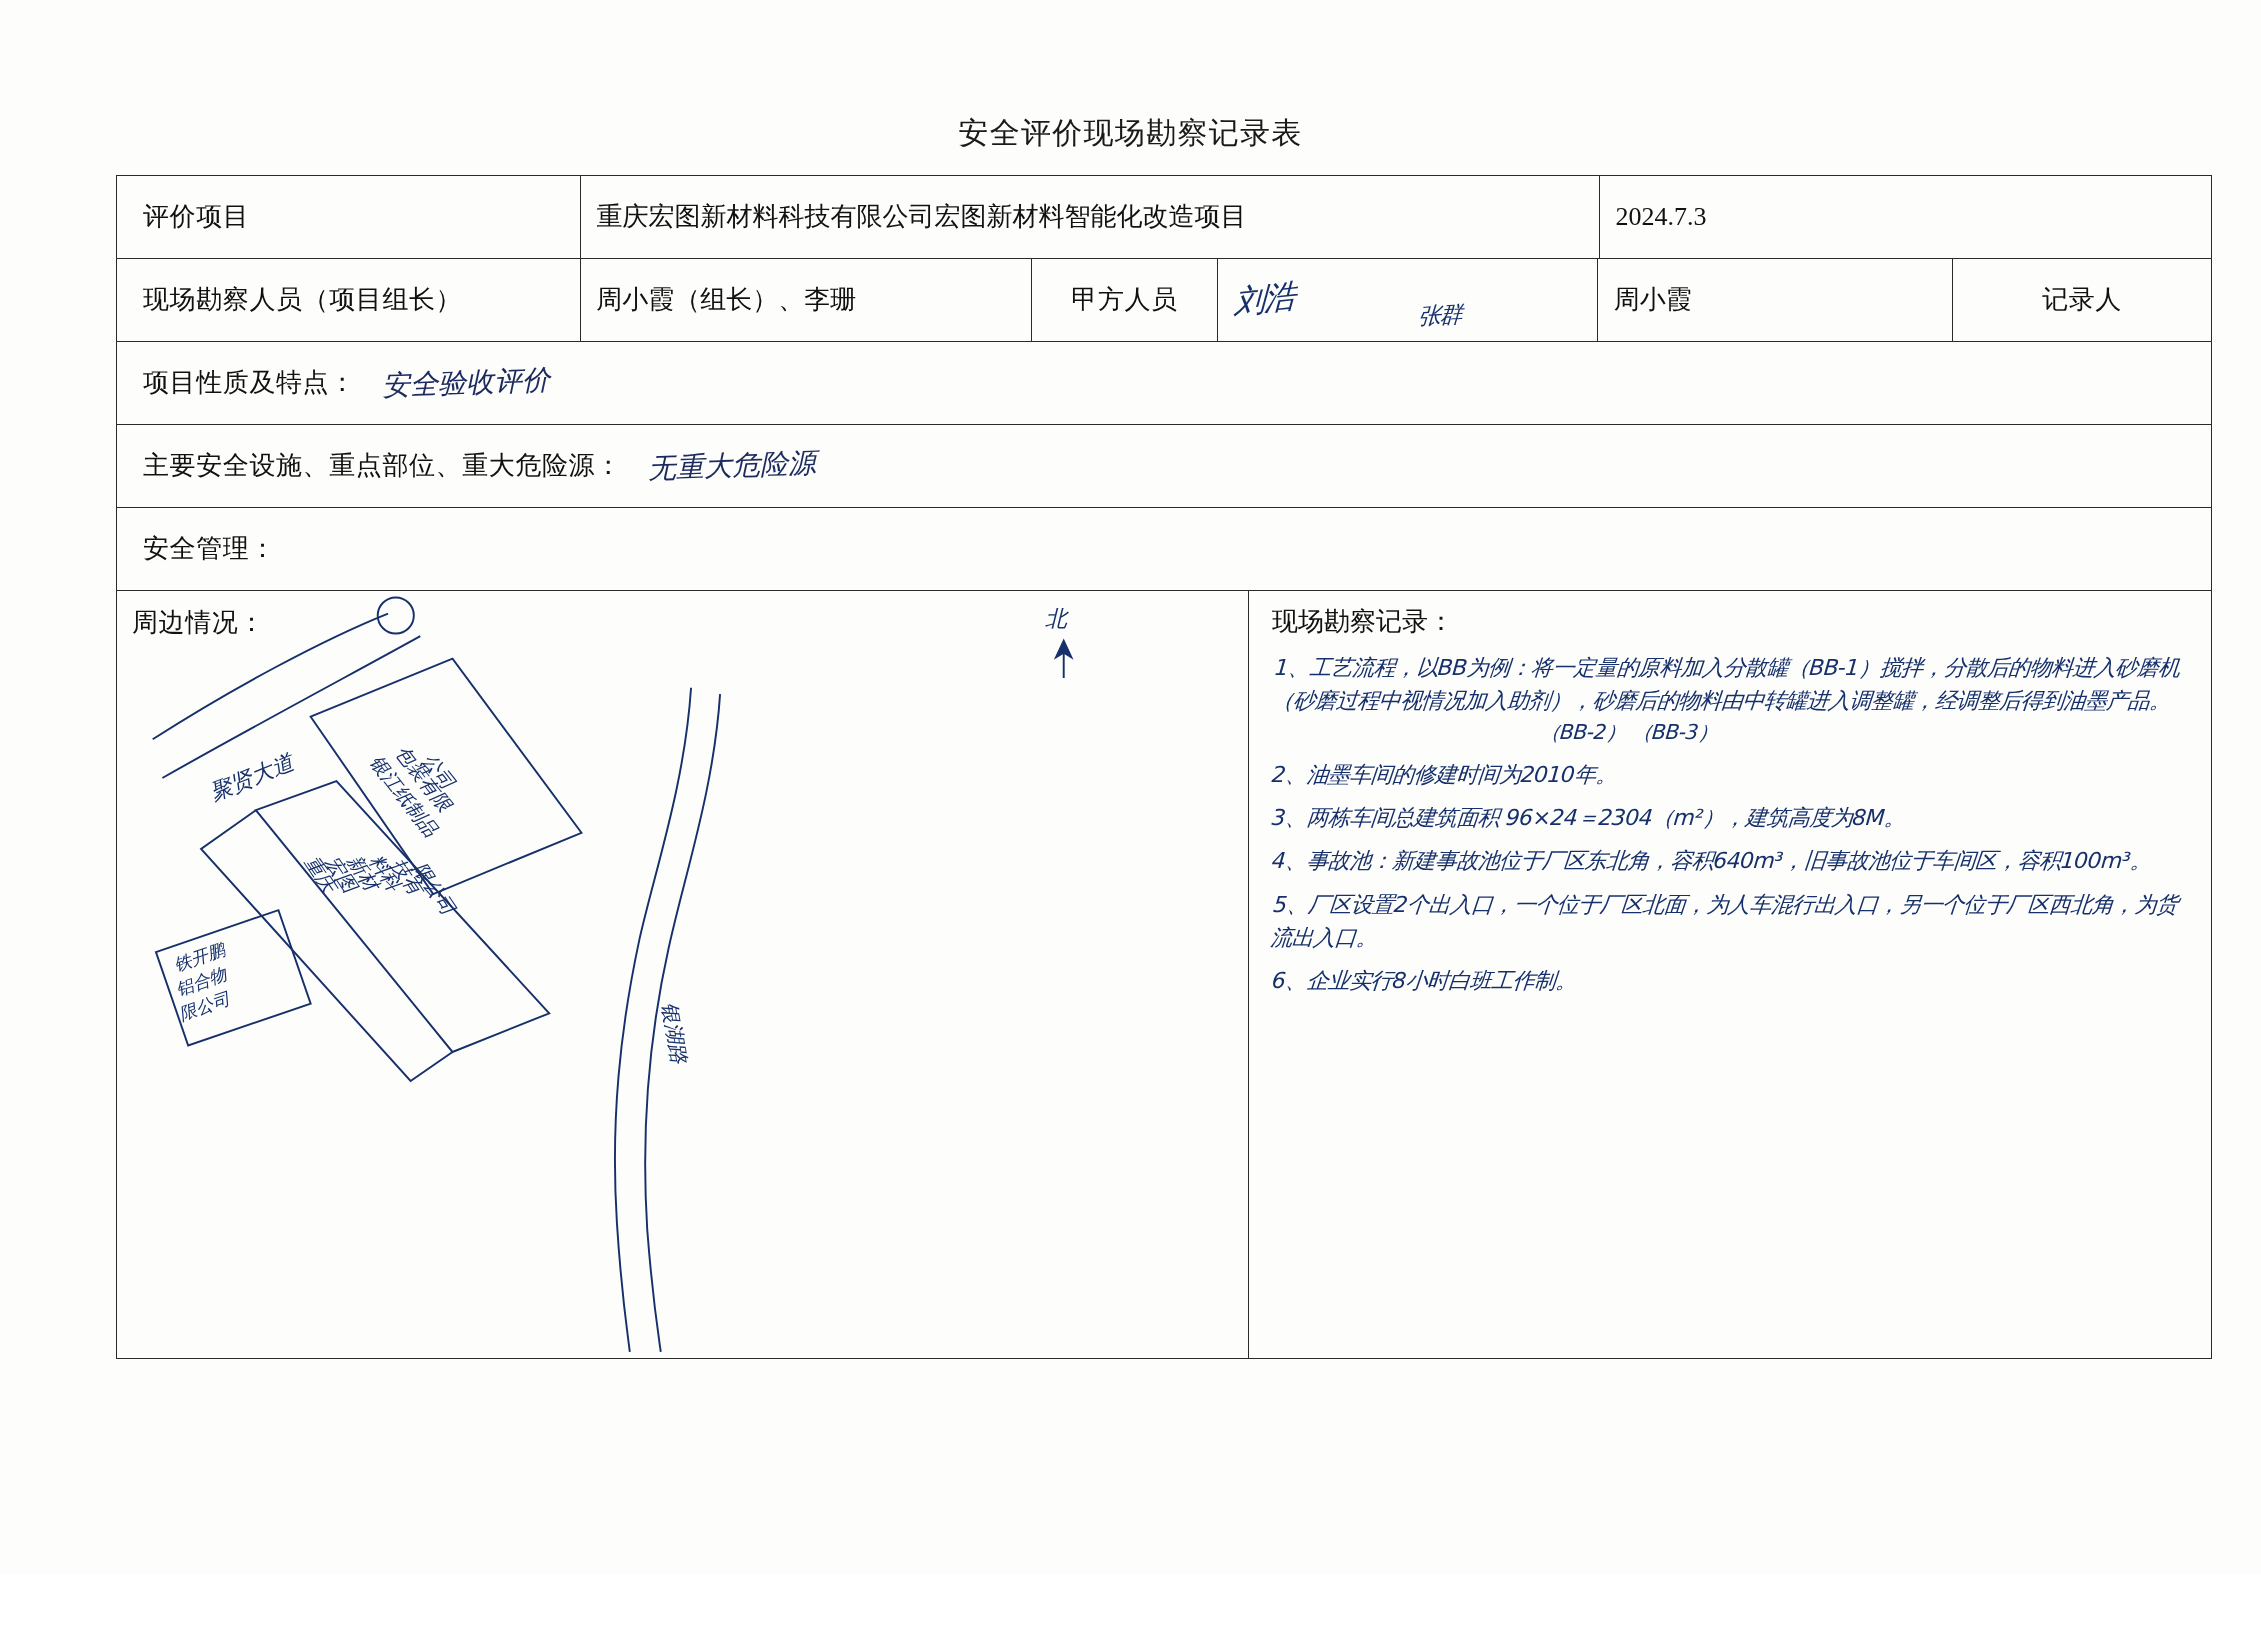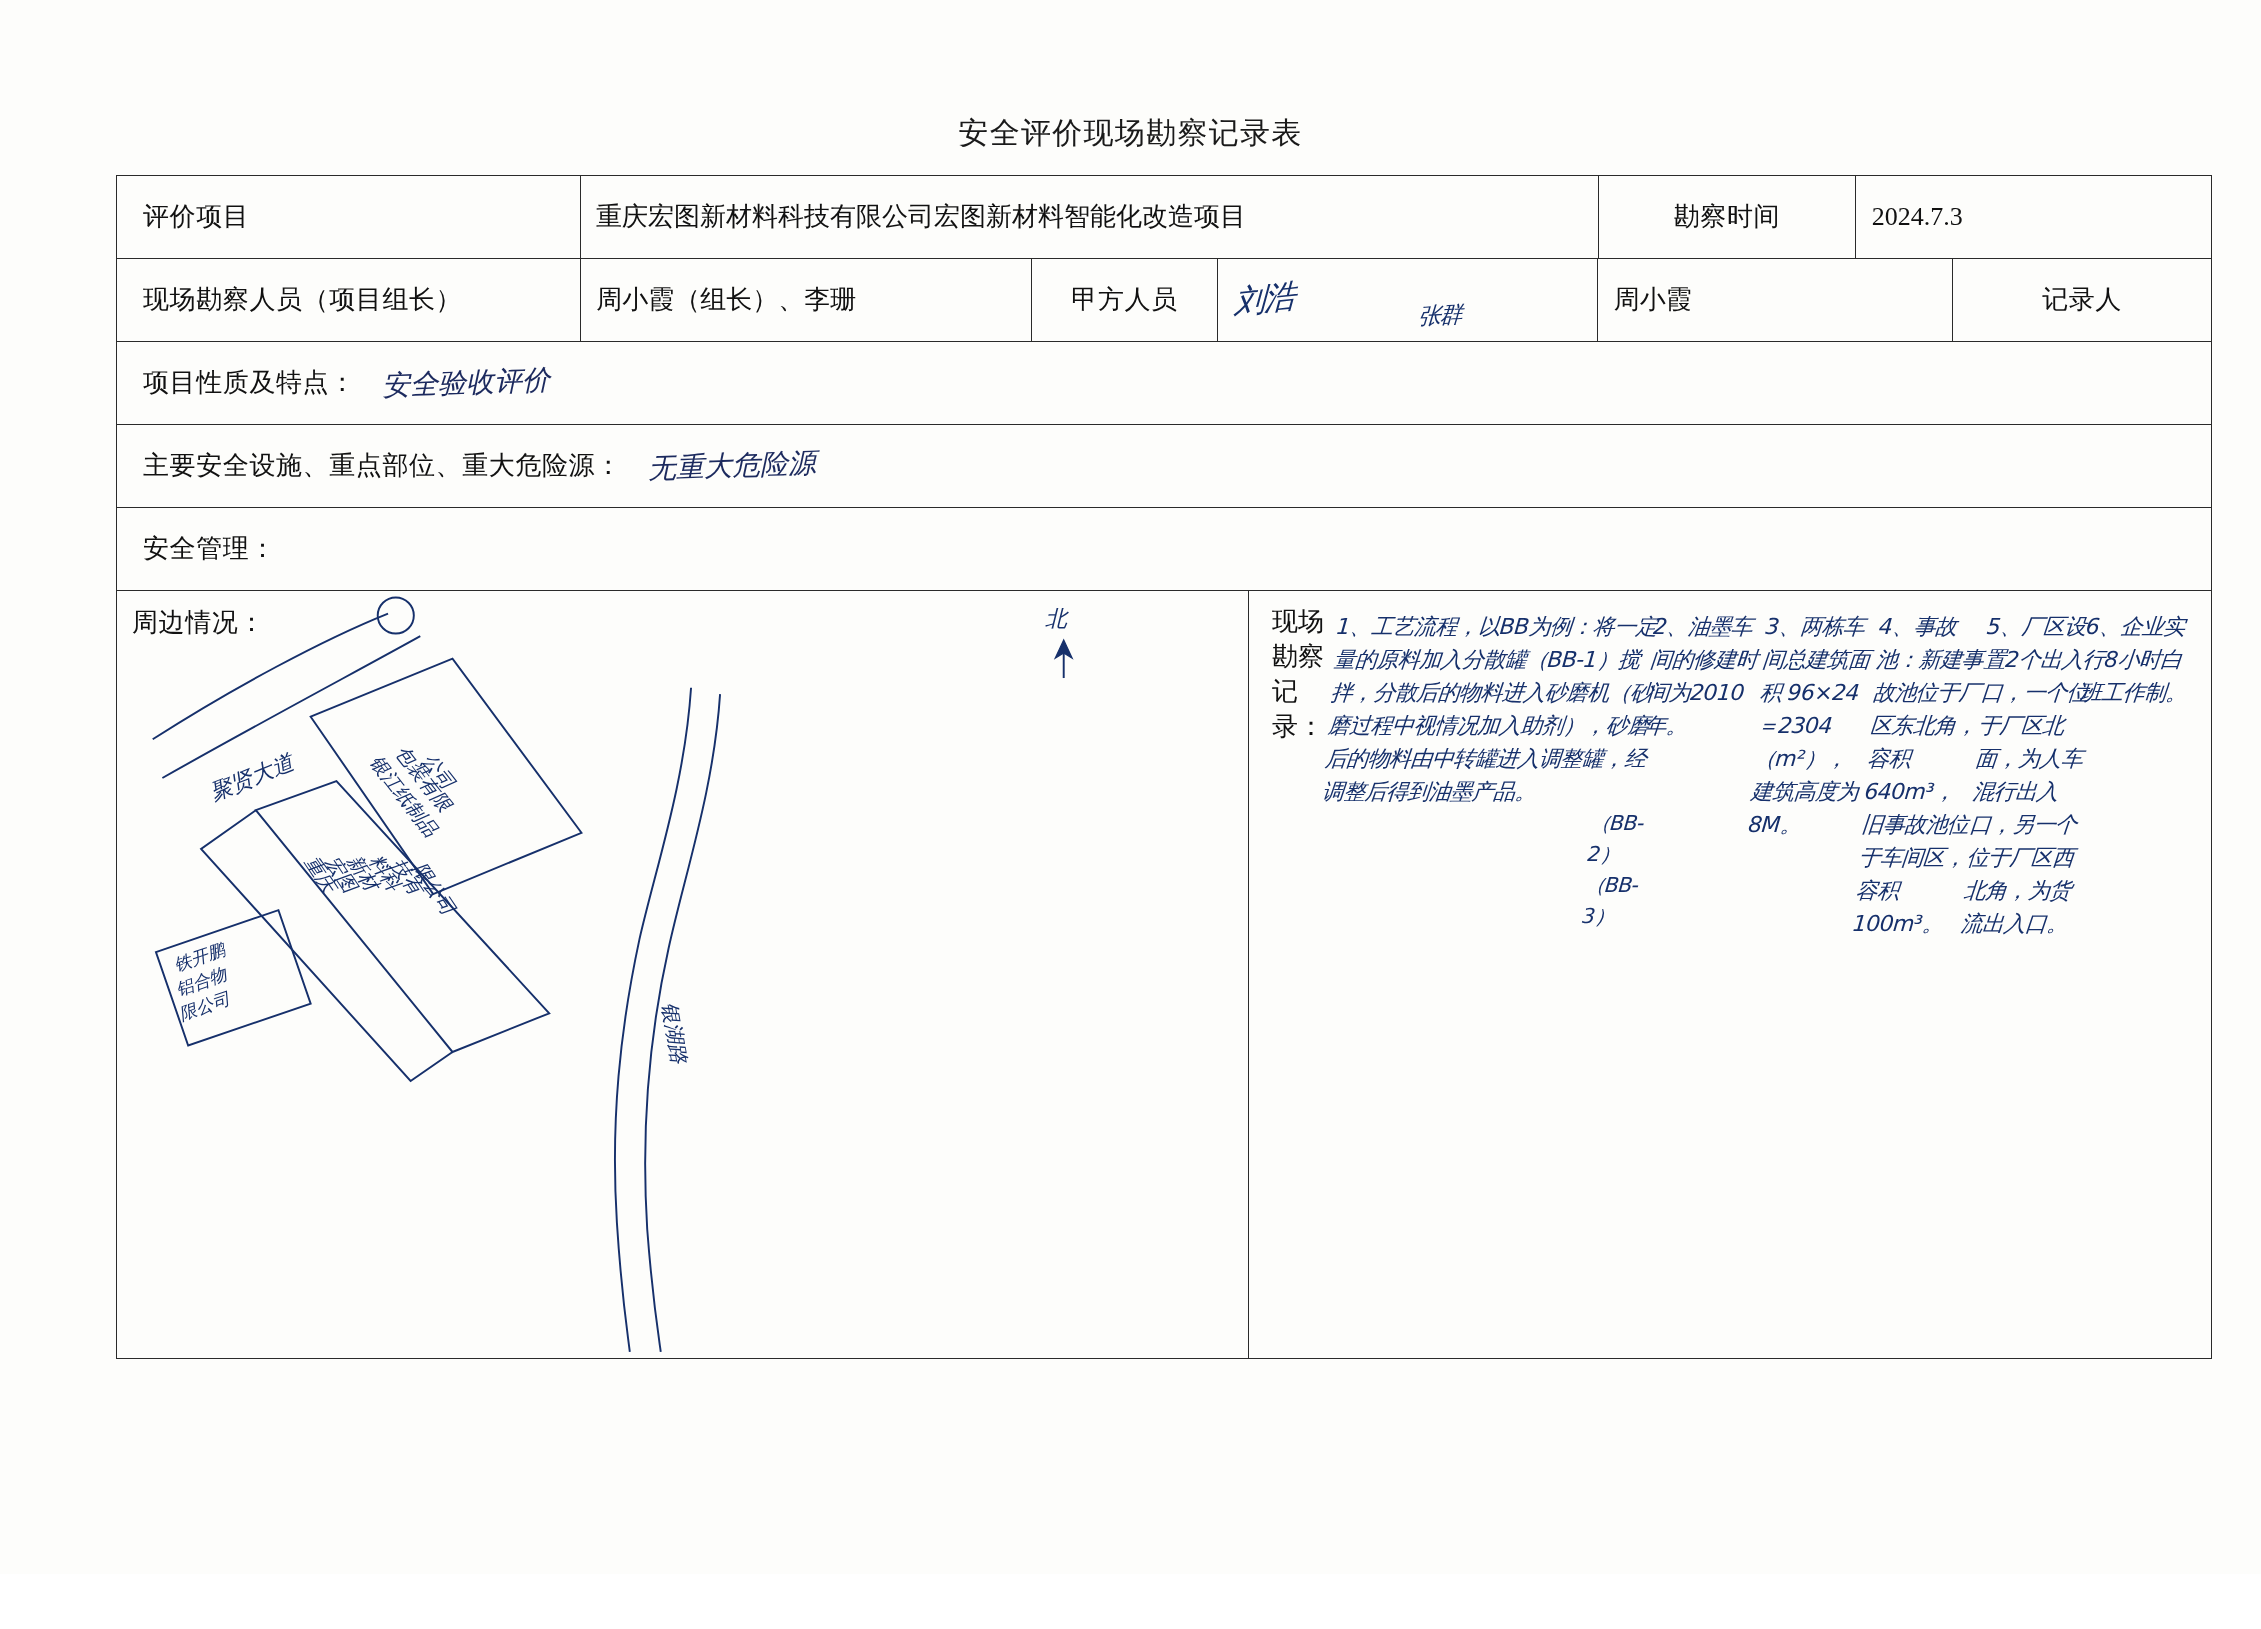--- a/index.html
+++ b/index.html
@@ -88,21 +88,21 @@
     width: 1132px;
     align-items: flex-start;
     padding: 13px 13px 13px 26px;
     position: relative;
   }
   .rbig .cright {
     width: 960px;
     align-items: flex-start;
     padding: 13px 18px 13px 23px;
     position: relative;
-    flex-direction: row;
+    flex-direction: column;
   }
 
   .corner-label {
     font-size: 26px;
     letter-spacing: 0.6px;
   }
 
   
   .hand {
     font-family: "DejaVu Sans", sans-serif;
@@ -186,21 +186,20 @@
 
 <div class="page">
 
   <div class="doc-title">安全评价现场勘察记录表</div>
 
   <div class="table">
 
     <div class="row r1">
       <div class="cell c1 label-cell">评价项目</div>
       <div class="cell c2">重庆宏图新材料科技有限公司宏图新材料智能化改造项目</div>
-      <div class="cell c3 label-cell">勘察时间</div>
       <div class="cell c4">2024.7.3</div>
     </div>
 
     <div class="row r2">
       <div class="cell c1 label-cell">现场勘察人员（项目组长）</div>
       <div class="cell c2">周小霞（组长）、李珊</div>
       <div class="cell c3 label-cell">甲方人员</div>
       <div class="cell c4">
         <span class="sig">刘浩</span>
         <span class="sig2">张群</span>

